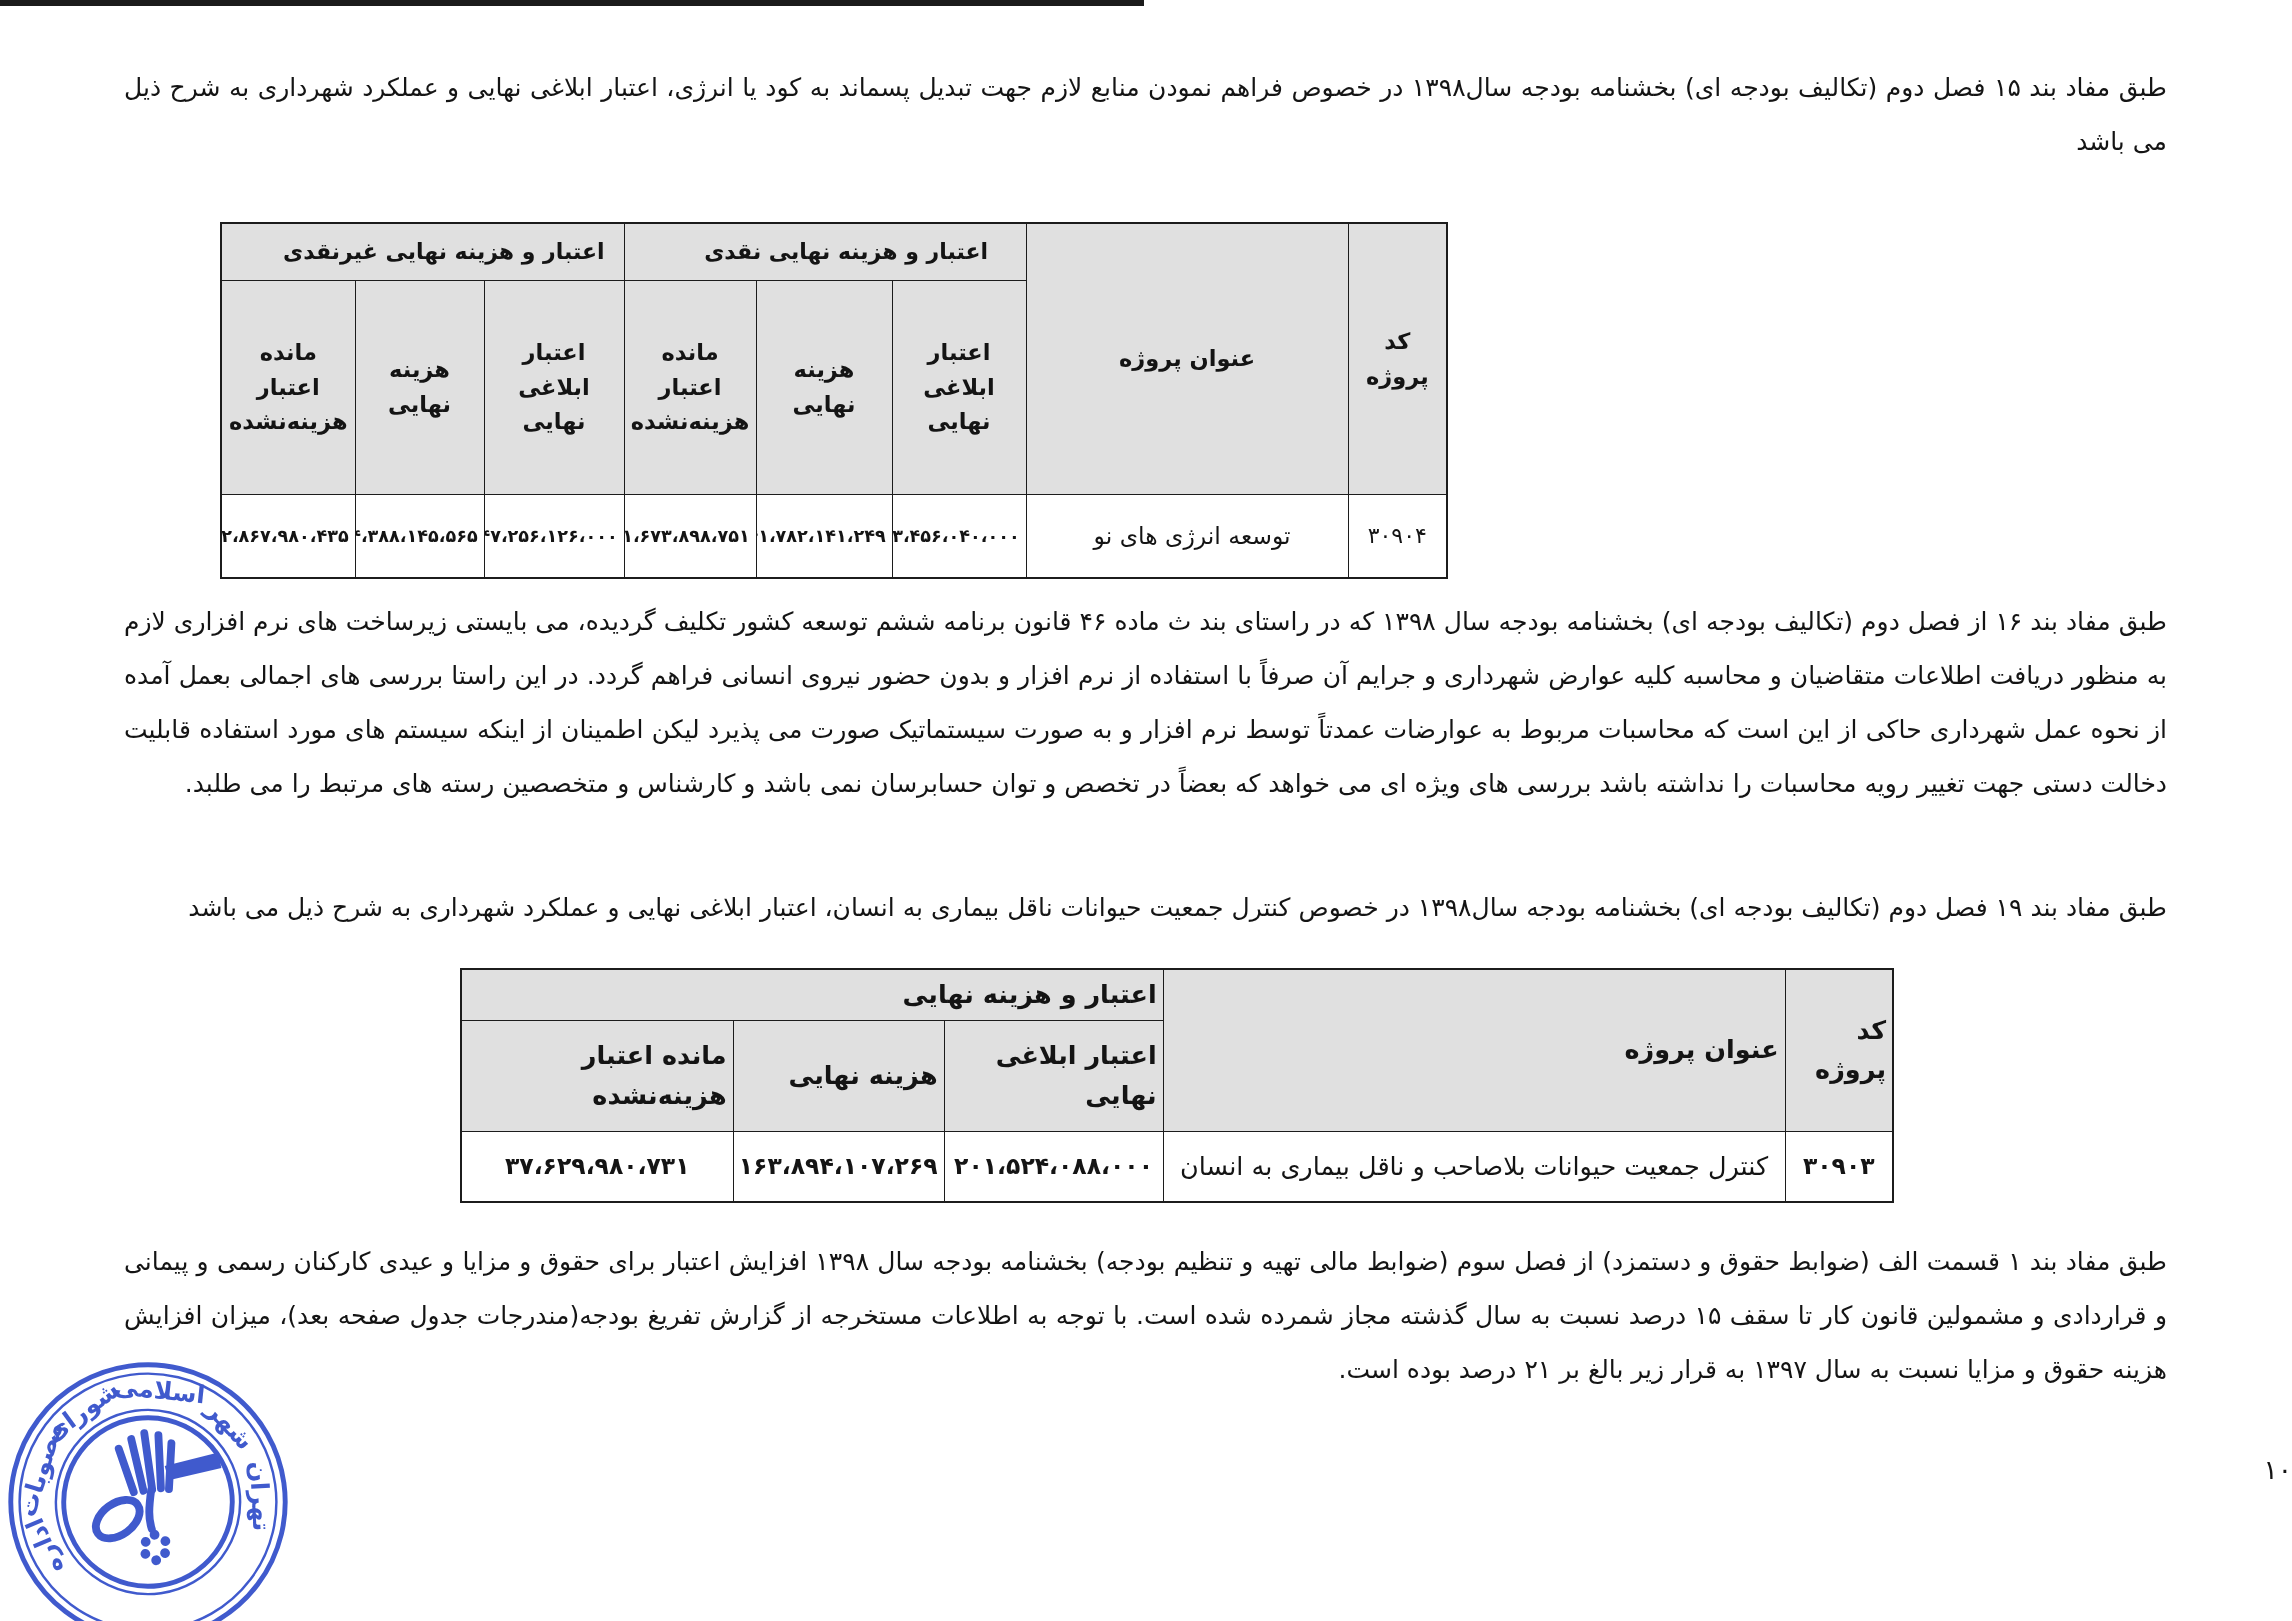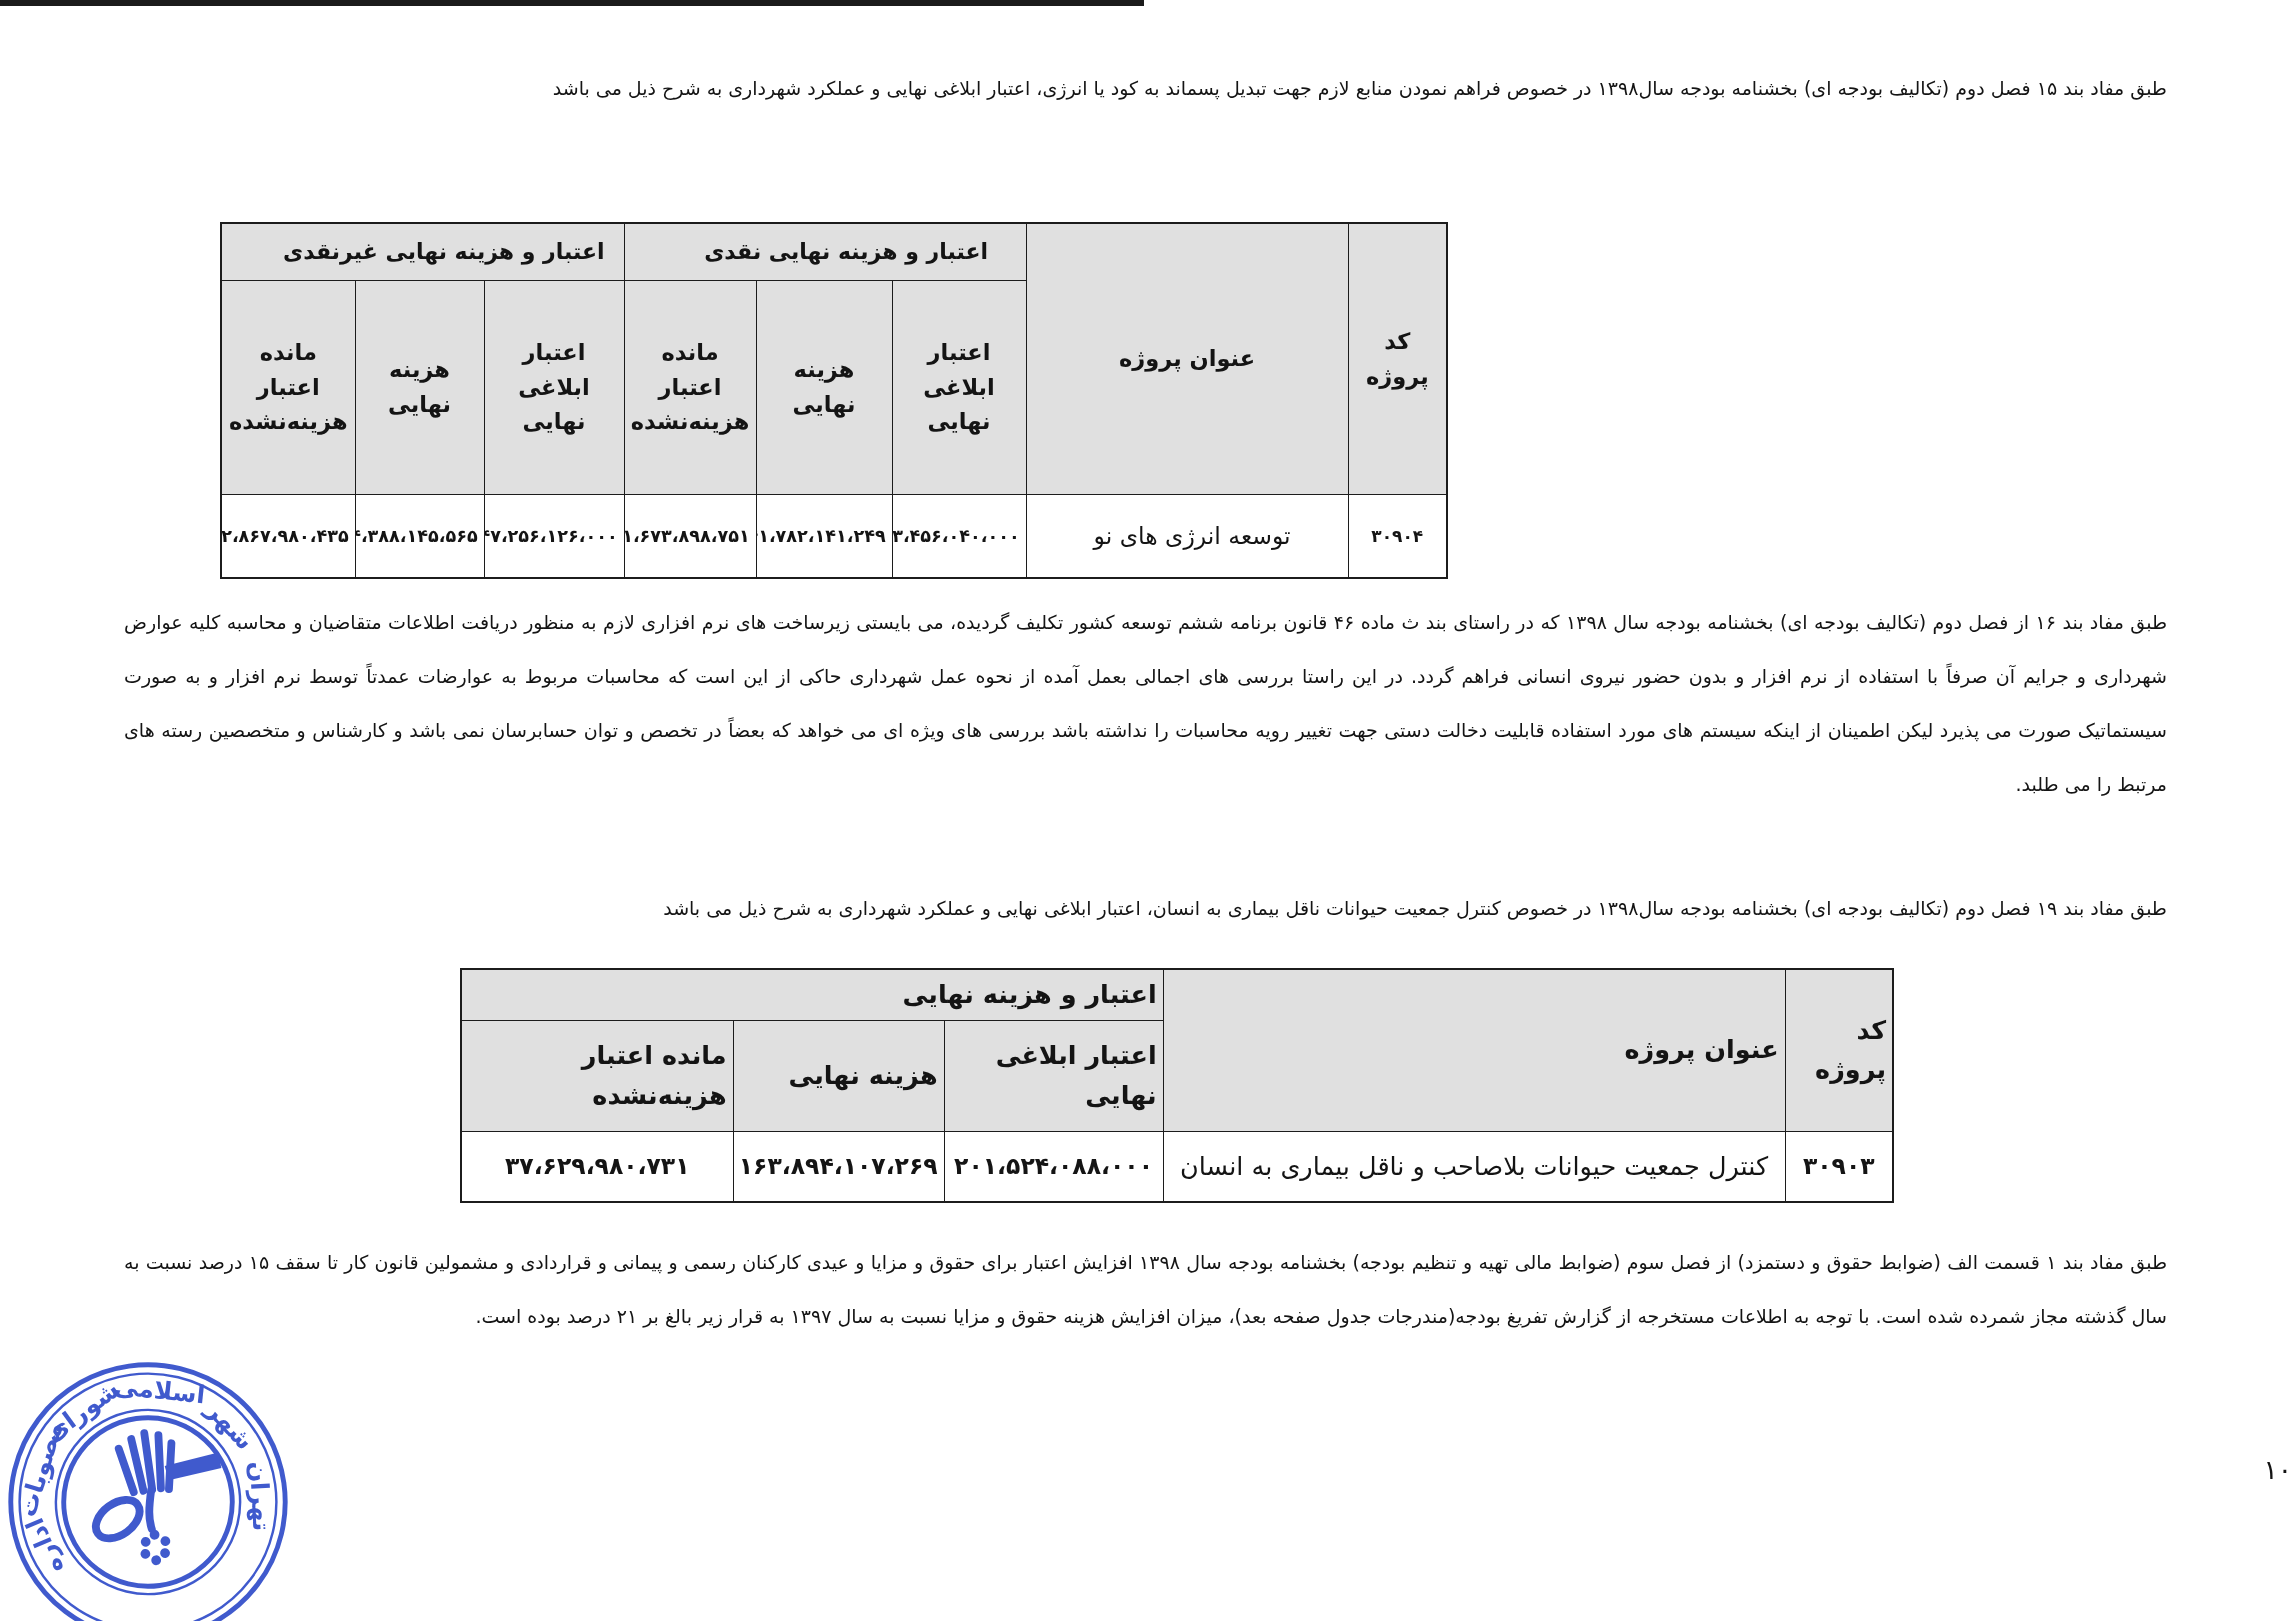--- a/index.html
+++ b/index.html
@@ -14,21 +14,21 @@
   }
   .scan-artifact {
     position:absolute; top:0; left:0;
     width:1145px; height:5.9px;
     background:#1b1b1b;
   }
   .para {
     position:absolute; right:125px; left:125px;
     direction:rtl;
     text-align:justify;
-    font-size:19px;
+    font-size:25px;
     line-height:54px;
   }
   #p1 { top:61px;  }
   #p2 { top:595px; }
   #p3 { top:881px;margin-left:21px; }
   #p4 { top:1235px; }
 
   table.tbl {
     position:absolute;
     border-collapse:collapse;
@@ -51,21 +51,21 @@
   }
   .tbl td { background:#ffffff; }
 
   #table1 { left:221px; top:222px; width:1228px; }
   #table1 tr.h1 { height:57px; }
   #table1 tr.h2 { height:214px; }
   #table1 tr.dr { height:84px; }
   #table1 th { font-size:22.5px; }
   #table1 th.grp { font-size:22px;padding-left:48px; }
   #table1 td.num { font-size:17.6px; font-weight:bold; white-space:nowrap; letter-spacing:-0.3px; }
-  #table1 td.code { font-size:17px; font-weight:bold;margin-left:32px; }
+  #table1 td.code { font-size:22px; font-weight:normal;margin-left:32px; }
   #table1 td.title { font-size:23.5px;padding-left:16px; }
 
   #table2 { left:461px; top:968px; width:1431px; }
   #table2 tr.h1 { height:51px; }
   #table2 tr.h2 { height:111px; }
   #table2 tr.dr { height:71px; }
   #table2 th { font-size:25.5px;text-align:right; }
   #table2 th.grp { font-size:25.5px; }
   #table2 td.num { font-size:23.5px; font-weight:bold; white-space:nowrap; }
   #table2 td.code { font-size:23.5px; font-weight:bold; }

